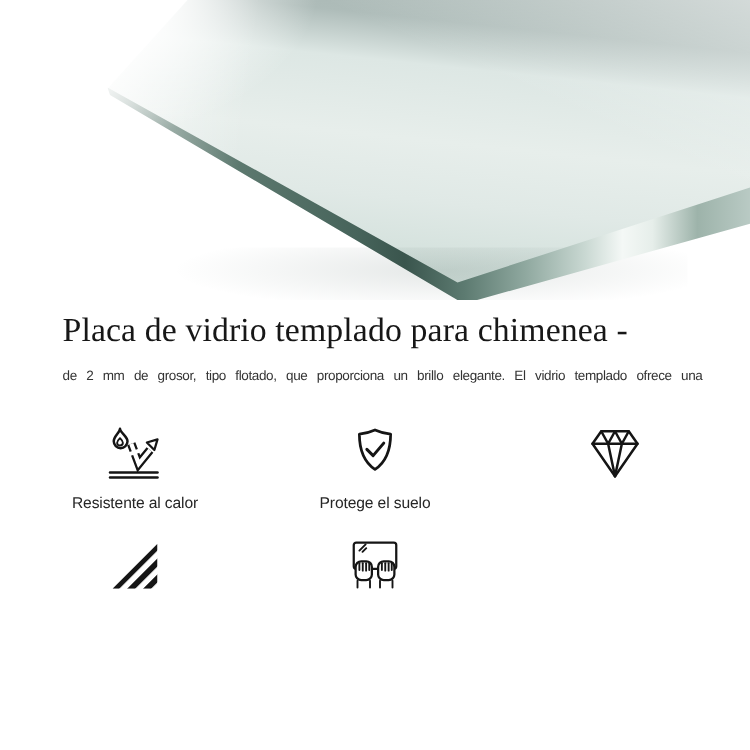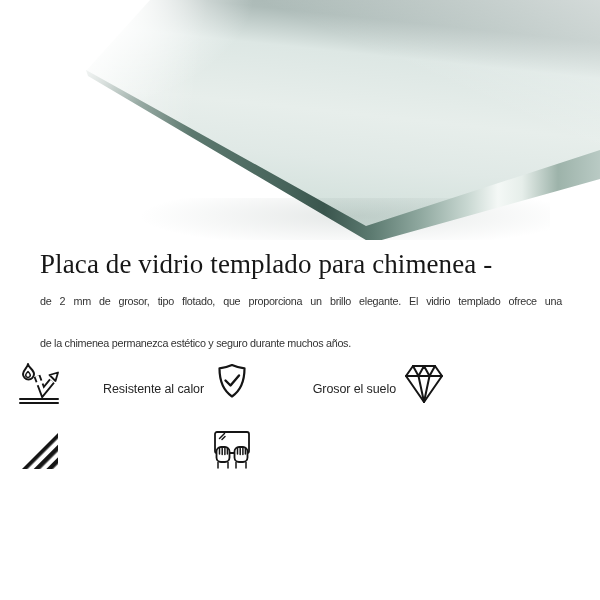--- a/index.html
+++ b/index.html
@@ -32,36 +32,36 @@
   }
   .hero-fade {
     position:absolute; inset:0;
     background:
       radial-gradient(ellipse 320px 180px at 4% -4%, #ffffff 32%, rgba(255,255,255,0) 72%),
       linear-gradient(97deg, #ffffff 6%, rgba(255,255,255,0.92) 12%,
                       rgba(255,255,255,0.45) 20%, rgba(255,255,255,0) 33%);
   }
 
   
-  .content { padding:0 38px 0 40px; }
+  .content { padding:0 38px 0 40px;margin-left:10px; }
   .title { margin-top:8px; max-width:525px;
     font-family:"Liberation Serif", serif; font-size:27px; line-height:33px;
     font-weight:400; color:#171717; letter-spacing:0.1px; }
   .title span { display:block; }
 
   .para { margin-top:10px; max-width:524px; color:#333333;
     font-size:10.8px; line-height:21px; letter-spacing:-0.3px; }
   .para .jline { text-align:justify; }
   .para .jline::after { content:""; display:inline-block; width:100%; height:0; }
   .para .lastline { text-align:left; }
 
   
   .features { margin:7px 12px 0 12px; display:grid;
     grid-template-columns:repeat(3,1fr); row-gap:20px; }
-  .feature { display:flex; flex-direction:row; align-items:center;justify-content:space-between; }
+  .feature { display:flex; flex-direction:column; align-items:center; }
   .feature svg { height:46px; width:56px; display:block; }
   .feature .flabel { margin-top:9px; font-size:12.5px; color:#262626; letter-spacing:-0.1px; }
 
   .ic { stroke:#151515; fill:none; stroke-width:2; stroke-linecap:round; stroke-linejoin:round; }
   .icfill { fill:#151515; stroke:none; }
 </style>
 </head>
 <body>
 
 <div class="hero">
@@ -71,21 +71,20 @@
   <div class="hero-fade"></div>
 </div>
 
 <div class="content">
   <h1 class="title">
     <span>Placa de vidrio templado para chimenea -</span>
   </h1>
 
   <div class="para">
     <div class="jline">de 2 mm de grosor, tipo flotado, que proporciona un brillo elegante. El vidrio templado ofrece una</div>
-    <div class="lastline">de la chimenea permanezca estético y seguro durante muchos años.</div>
   </div>
 </div>
 
 <div class="features">
 
   <div class="feature">
     <svg viewBox="0 0 56 46">
       <path class="ic" d="M16 3 C16 6 11 9 11 13 a5.5 5.5 0 0 0 11 0 C22 9 16 6 16 3 Z"></path>
       <path class="ic" style="stroke-width:1.5" d="M16 10.5 q-2.3 2.3-2.3 3.6 a2.3 2.3 0 0 0 4.6 0 q0-1.3-2.3-3.6 z"></path>
       <polyline points="25,15 31,31 40,20" fill="none" stroke="#151515" stroke-width="7" stroke-linejoin="miter"></polyline>
@@ -97,21 +96,21 @@
     </svg>
     <div class="flabel">Resistente al calor</div>
   </div>
 
 
   <div class="feature">
     <svg viewBox="0 0 56 46">
       <path class="ic" style="stroke-width:2.2" d="M28 4 C32.5 6 36.5 7 40.5 7.3 C40.5 19.5 36.8 29.5 28 35.5 C19.2 29.5 15.5 19.5 15.5 7.3 C19.5 7 23.5 6 28 4 Z"></path>
       <polyline class="ic" style="stroke-width:2.4" points="21.5,19.5 26.5,24.5 35,14.5"></polyline>
     </svg>
-    <div class="flabel">Grosor el suelo</div>
+    <div class="flabel">Protege el suelo</div>
   </div>
 
   <div class="feature">
     <svg viewBox="0 0 56 46">
       <path class="ic" d="M17 5 L39 5 L46 15 L28 41 L10 15 Z"></path>
       <line class="ic" x1="10" y1="15" x2="46" y2="15"></line>
       <polyline class="ic" points="17,5 22.5,15 28,5 33.5,15 39,5"></polyline>
       <line class="ic" x1="22.5" y1="15" x2="28" y2="41"></line>
       <line class="ic" x1="33.5" y1="15" x2="28" y2="41"></line>
     </svg>

